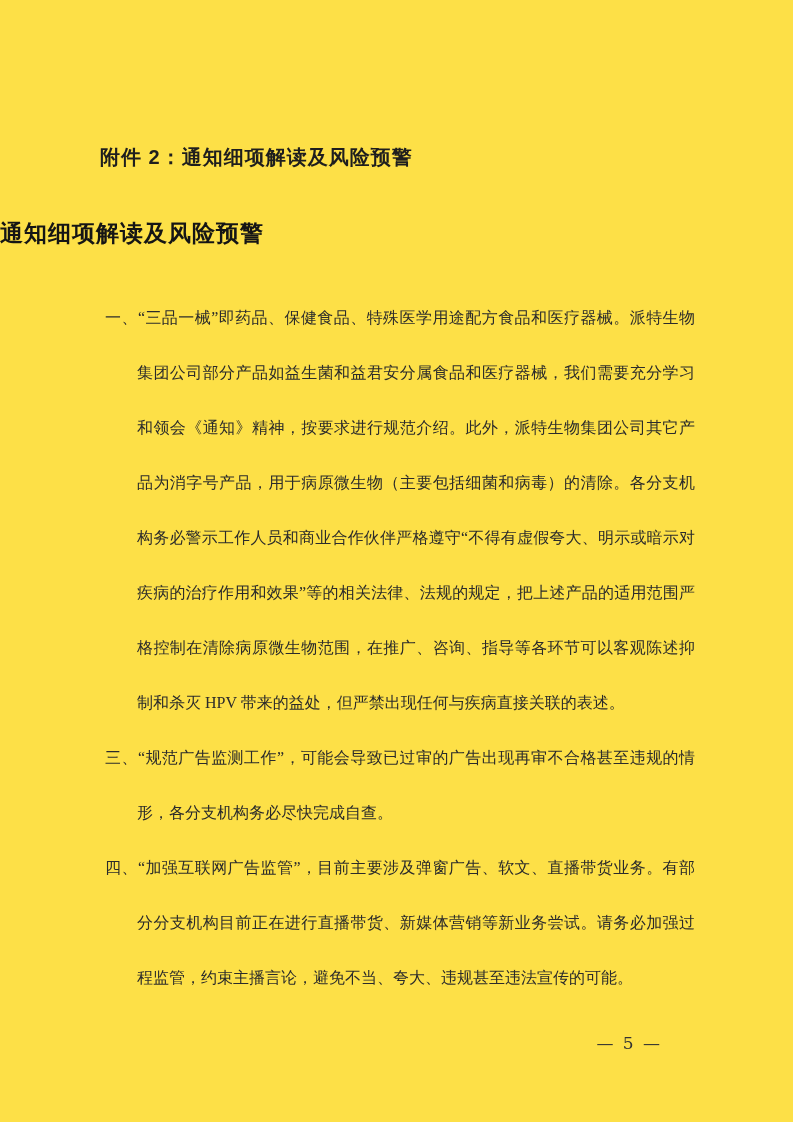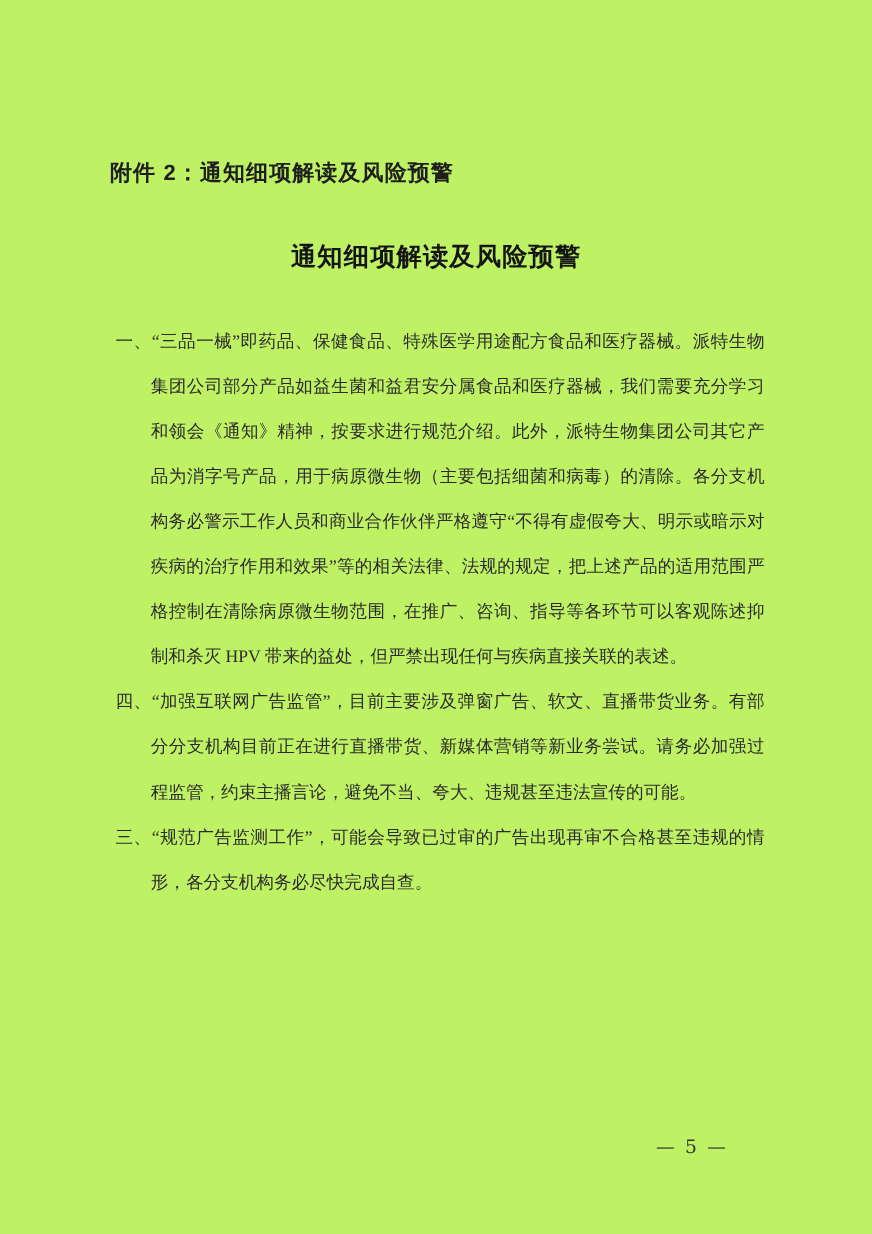--- a/index.html
+++ b/index.html
@@ -4,21 +4,21 @@
 <style>
   html, body {
     margin: 0;
     padding: 0;
     background: #ffffff;
   }
   .page {
     position: relative;
     width: 793px;
     height: 1122px;
-    background: #bef264;
+    background: #fde047;
     overflow: hidden;
     font-family: "Liberation Serif", serif;
     color: #2b2b2b;
   }
   .attachment-heading {
     position: absolute;
     left: 100px;
     top: 144px;
     font-family: "Liberation Sans", sans-serif;
     font-weight: bold;
@@ -26,39 +26,38 @@
     letter-spacing: 1px;
     color: #1e1e1e;
     white-space: nowrap;
   }
   .doc-title {
     position: absolute;
     left: 0;
     right: 0;
     top: 218px;
     margin: 0;
-    text-align: center;
     font-family: "DejaVu Serif", "Liberation Serif", serif;
     font-weight: bold;
     font-size: 23px;
     letter-spacing: 1px;
     color: #151515;
   }
   .doc-body {
     position: absolute;
     left: 105px;
     top: 290px;
     width: 590px;
   }
   .item {
     margin: 0;
     padding-left: 32px;
     text-indent: -32px;
     font-size: 16px;
-    line-height: 41px;
+    line-height: 55px;
     text-align: justify;
     text-justify: inter-ideograph;
     color: #2b2b2b;
   }
   .item .marker {
     letter-spacing: 0;
   }
   .page-footer {
     position: absolute;
     top: 1033px;
@@ -77,21 +76,21 @@
 
   <div class="attachment-heading">附件 2：通知细项解读及风险预警</div>
 
   <h1 class="doc-title">通知细项解读及风险预警</h1>
 
   <div class="doc-body">
 
     <p class="item"><span class="marker">一、</span><span>“三品一械”即药品、保健食品、特殊医学用途配方食品和医疗器械。派特生物集团公司部分产品如益生菌和益君安分属食品和医疗器械，我们需要充分学习和领会《通知》精神，按要求进行规范介绍。此外，派特生物集团公司其它产品为消字号产品，用于病原微生物（主要包括细菌和病毒）的清除。各分支机构务必警示工作人员和商业合作伙伴严格遵守“不得有虚假夸大、明示或暗示对疾病的治疗作用和效果”等的相关法律、法规的规定，把上述产品的适用范围严格控制在清除病原微生物范围，在推广、咨询、指导等各环节可以客观陈述抑制和杀灭 HPV 带来的益处，但严禁出现任何与疾病直接关联的表述。</span></p>
 
 
+    <p class="item"><span class="marker">三、</span><span>“规范广告监测工作”，可能会导致已过审的广告出现再审不合格甚至违规的情形，各分支机构务必尽快完成自查。</span></p>
+
     <p class="item"><span class="marker">四、</span><span>“加强互联网广告监管”，目前主要涉及弹窗广告、软文、直播带货业务。有部分分支机构目前正在进行直播带货、新媒体营销等新业务尝试。请务必加强过程监管，约束主播言论，避免不当、夸大、违规甚至违法宣传的可能。</span></p>
-
-    <p class="item"><span class="marker">三、</span><span>“规范广告监测工作”，可能会导致已过审的广告出现再审不合格甚至违规的情形，各分支机构务必尽快完成自查。</span></p>
 
   </div>
 
   <div class="page-footer">— 5 —</div>
 
 </div>
 
 </body></html>

